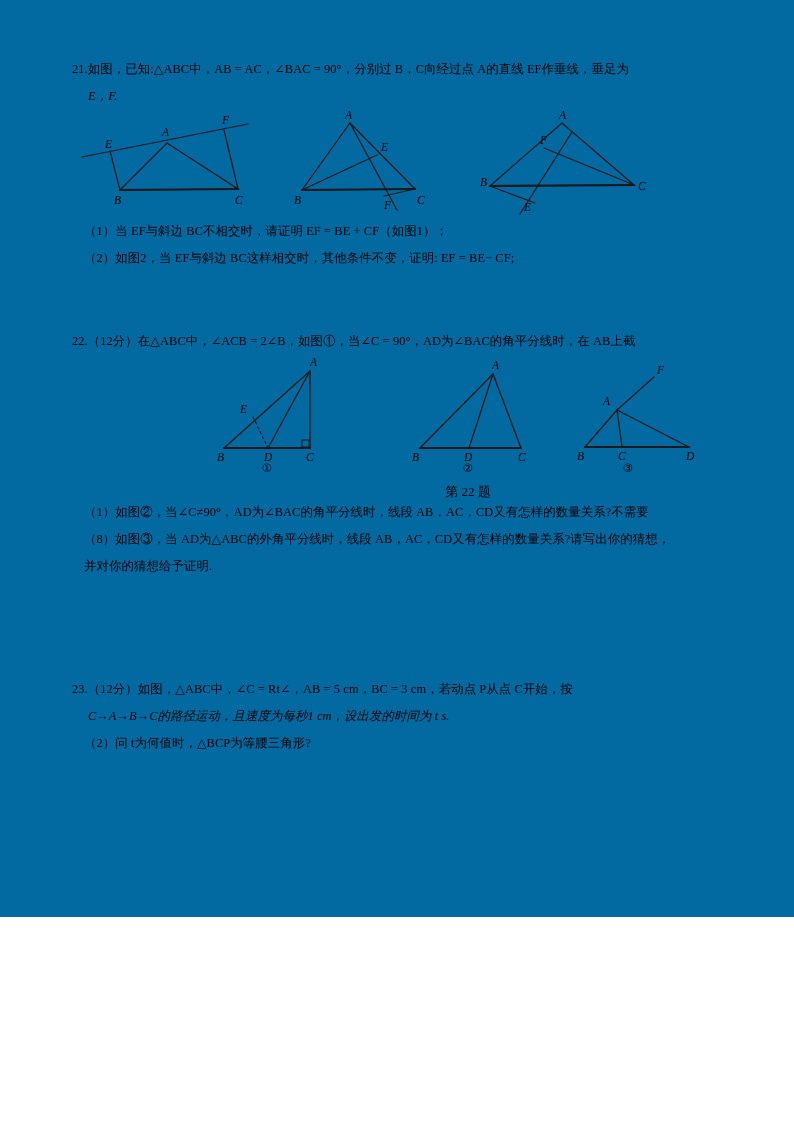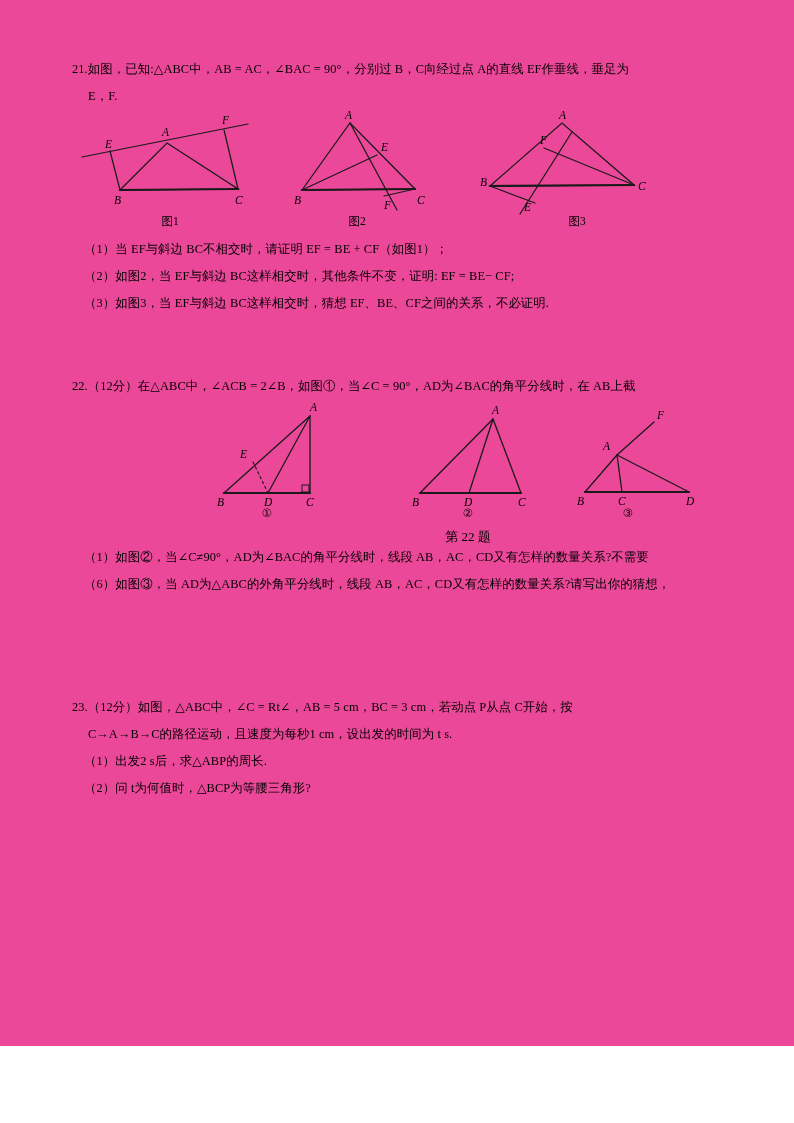--- a/index.html
+++ b/index.html
@@ -7,40 +7,40 @@
     padding: 0;
     background: #ffffff;
   }
   body {
     font-family: "Liberation Serif", "DejaVu Serif", serif;
     color: #000000;
   }
   .page {
     position: relative;
     width: 794px;
-    height: 1046px;
-    background: #ec4899;
+    height: 917px;
+    background: #0369a1;
     overflow: hidden;
   }
   .content {
     position: absolute;
     left: 72px;
     top: 0;
     width: 660px;
   }
 
   
   .qblock { margin: 0; }
   .line {
     font-size: 12.4px;
     line-height: 27px;
     white-space: nowrap;
     letter-spacing: 0.1px;
   }
-  .indent1 { padding-left: 16px; }
+  .indent1 { padding-left: 16px; font-style: italic; }
   .indent2 { padding-left: 12px; }
 
   
   .figrow {
     position: relative;
     width: 100%;
   }
   .figrow svg { display: block; }
   .figcaption {
     font-size: 11.5px;
@@ -121,30 +121,24 @@
           <text x="312" y="99">F</text>
           <text x="345" y="94">C</text>
 
           <text x="487" y="9">A</text>
           <text x="468" y="34">F</text>
           <text x="408" y="76">B</text>
           <text x="452" y="101">E</text>
           <text x="566" y="80">C</text>
         </svg>
 
-        <div style="position:relative;height:18px;">
-          <div class="figcaption" style="position:absolute;left:78px;top:-4px;width:40px;">图1</div>
-          <div class="figcaption" style="position:absolute;left:265px;top:-4px;width:40px;">图2</div>
-          <div class="figcaption" style="position:absolute;left:485px;top:-4px;width:40px;">图3</div>
-        </div>
       </div>
 
       <div class="line indent2">（1）当 EF与斜边 BC不相交时，请证明 EF = BE + CF（如图1）；</div>
       <div class="line indent2">（2）如图2，当 EF与斜边 BC这样相交时，其他条件不变，证明: EF = BE− CF;</div>
-      <div class="line indent2">（3）如图3，当 EF与斜边 BC这样相交时，猜想 EF、BE、CF之间的关系，不必证明.</div>
     </div>
 
     <div class="spacer-lg"></div>
 
     <div class="qblock">
       <div class="line">22.（12分）在△ABC中，∠ACB = 2∠B，如图①，当∠C = 90°，AD为∠BAC的角平分线时，在 AB上截</div>
 
       <div class="figrow">
         <svg width="660" height="112" viewBox="0 0 660 112">
           <g stroke="#1a1a1a" fill="none" stroke-width="1.3" stroke-linecap="round">
@@ -196,26 +190,26 @@
 
         <div style="position:relative;height:32px;">
           <div class="figcaption" style="position:absolute;left:180px;top:-6px;width:30px;">①</div>
           <div class="figcaption" style="position:absolute;left:381px;top:-6px;width:30px;">②</div>
           <div class="figcaption" style="position:absolute;left:541px;top:-6px;width:30px;">③</div>
           <div class="figcaption" style="position:absolute;left:348px;top:16px;width:96px;font-size:13px;text-align:center;">第 22 题</div>
         </div>
       </div>
 
       <div class="line indent2">（1）如图②，当∠C≠90°，AD为∠BAC的角平分线时，线段 AB，AC，CD又有怎样的数量关系?不需要</div>
-      <div class="line indent2">（6）如图③，当 AD为△ABC的外角平分线时，线段 AB，AC，CD又有怎样的数量关系?请写出你的猜想，</div>
+      <div class="line indent2">（8）如图③，当 AD为△ABC的外角平分线时，线段 AB，AC，CD又有怎样的数量关系?请写出你的猜想，</div>
+      <div class="line indent2">并对你的猜想给予证明.</div>
     </div>
 
     <div class="spacer-xl"></div>
 
     <div class="qblock">
       <div class="line">23.（12分）如图，△ABC中，∠C = Rt∠，AB = 5 cm，BC = 3 cm，若动点 P从点 C开始，按</div>
       <div class="line indent1">C→A→B→C的路径运动，且速度为每秒1 cm，设出发的时间为 t s.</div>
-      <div class="line indent2">（1）出发2 s后，求△ABP的周长.</div>
       <div class="line indent2">（2）问 t为何值时，△BCP为等腰三角形?</div>
     </div>
 
   </div>
 </div>
 
 </body></html>

